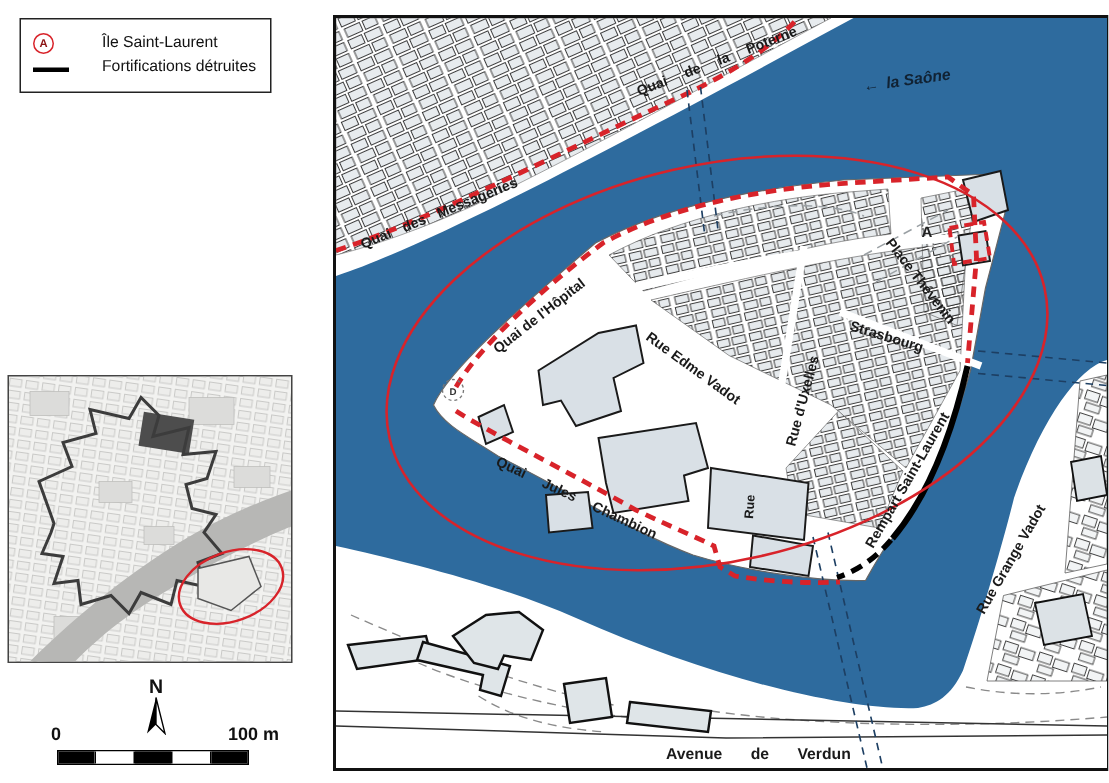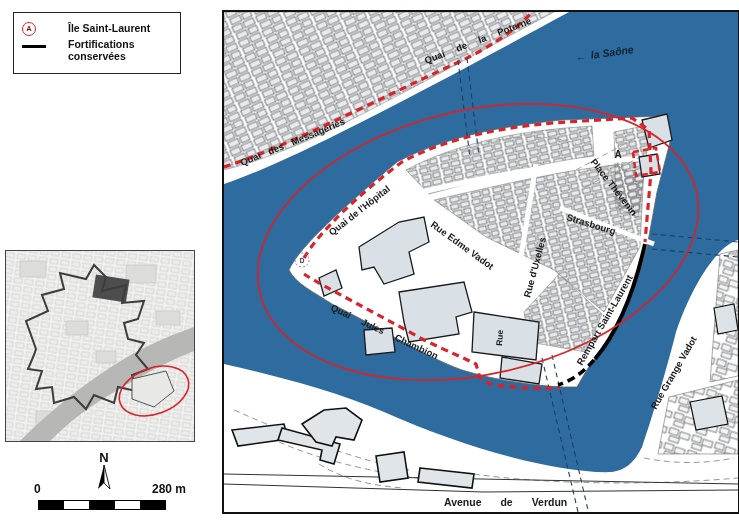--- a/index.html
+++ b/index.html
@@ -3,21 +3,21 @@
 <meta charset="utf-8">
 <style>
   html,body{margin:0;padding:0;background:#fff;}
   #canvas{position:relative;width:739px;height:522px;background:#fff;overflow:hidden;
           font-family:"Liberation Sans",sans-serif;color:#111;}
   
   #legend{position:absolute;left:13px;top:12px;width:168px;box-sizing:border-box;
           border:1.6px solid #222;background:#fff;padding:6px 8px 7px 8px;}
   .legend-row{display:flex;align-items:flex-start;margin:3px 0;}
   .legend-sym{width:34px;flex:0 0 34px;display:flex;align-items:center;height:13px;}
-  .legend-label{font-size:10.5px;font-weight:700;line-height:1.18;letter-spacing:0;padding-left:12px;}
+  .legend-label{font-size:10.5px;font-weight:400;line-height:1.18;letter-spacing:0;padding-left:12px;}
   .circleA{width:12px;height:12px;border:1.8px solid #d8232a;border-radius:50%;
            display:flex;align-items:center;justify-content:center;
            font-size:7.5px;font-weight:700;color:#8b1212;}
   .solidline{width:24px;height:3.5px;background:#000;margin-top:4px;}
   .dottedline{width:24px;height:3.5px;margin-top:4px;
       background:repeating-linear-gradient(90deg,#d8232a 0 4px,transparent 4px 8px);}
   
   #inset{position:absolute;left:5px;top:250px;width:188px;height:190px;
          border:1.2px solid #444;background:#f2f2f0;}
   
@@ -46,21 +46,21 @@
     <div class="legend-row">
       <span class="legend-sym">
           <span class="circleA">A</span>
         </span>
       <span class="legend-label">Île Saint-Laurent</span>
     </div>
     <div class="legend-row">
       <span class="legend-sym">
           <span class="solidline"></span>
         </span>
-      <span class="legend-label">Fortifications conservées</span>
+      <span class="legend-label">Fortifications détruites</span>
     </div>
   </div>
 
   <div id="inset">
     <svg width="188" height="190" viewBox="0 0 188 190">
       <defs>
         <pattern id="insetp" width="11" height="8" patternUnits="userSpaceOnUse" patternTransform="rotate(8)">
           <rect x="1" y="1" width="8" height="5" fill="#ededeb" stroke="#c6c6c4" stroke-width="0.6"></rect>
         </pattern>
       </defs>
@@ -84,21 +84,21 @@
   <div id="north">
     <div class="nletter">N</div>
     <svg width="20" height="26" viewBox="0 0 20 26" style="display:block;margin:0 auto;">
       <polygon points="10,1 4,25 10,19" fill="#000"></polygon>
       <polygon points="10,1 16,25 10,19" fill="#fff" stroke="#000" stroke-width="0.9"></polygon>
     </svg>
   </div>
 
   <div id="scalebar">
     <span class="scale-num" style="left:4px">0</span>
-    <span class="scale-num" style="right:4px">280 m</span>
+    <span class="scale-num" style="right:4px">100 m</span>
     <div id="scale-strip">
       <div class="seg b"></div>
         <div class="seg w"></div>
         <div class="seg b"></div>
         <div class="seg w"></div>
         <div class="seg b"></div>
     </div>
   </div>
 
   <div id="mainmap">

